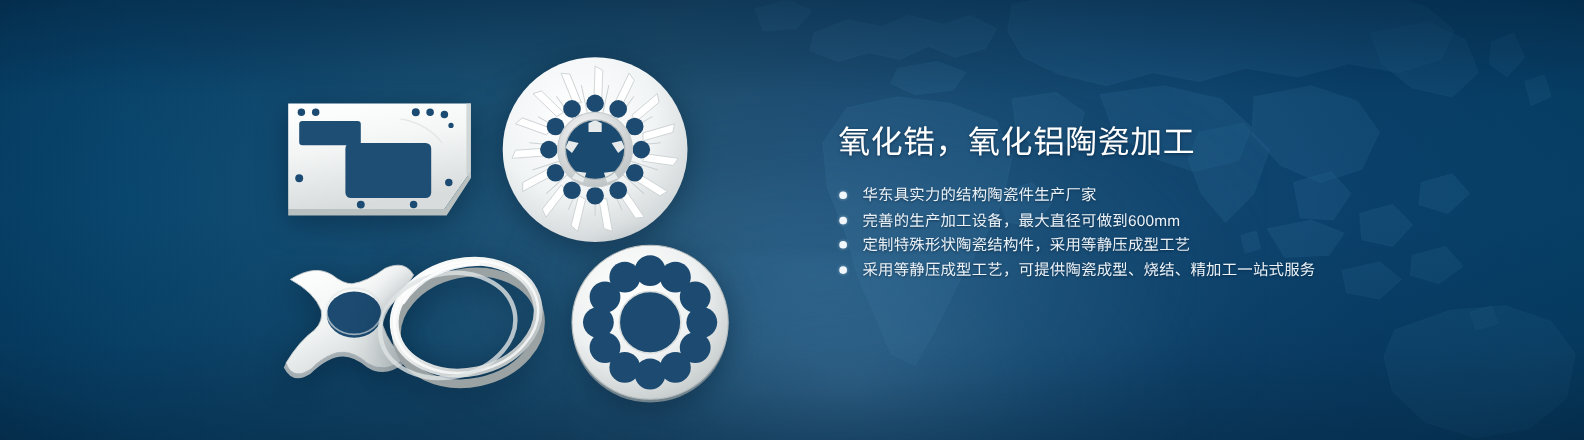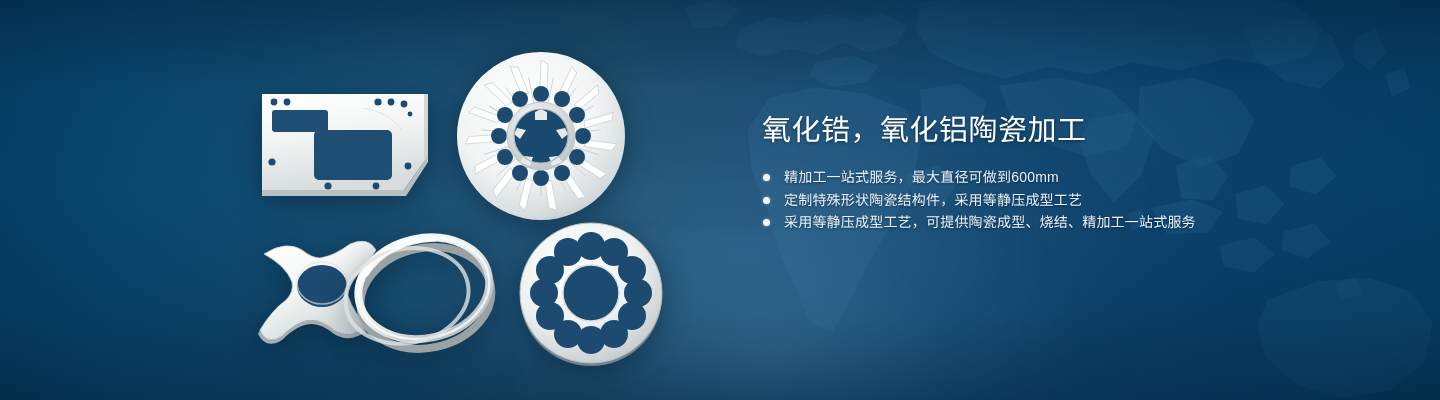--- a/index.html
+++ b/index.html
@@ -457,21 +457,25 @@
 
   </div>
 
   <div class="copy">
 
     <div class="headline">氧化锆，氧化铝陶瓷加工</div>
 
     <ul class="bullets">
       <li>
         <span class="dot"></span>
-        <span>精加工一站式服务，最大直径可做到600mm</span>
+        <span>华东具实力的结构陶瓷件生产厂家</span>
+      </li>
+      <li>
+        <span class="dot"></span>
+        <span>完善的生产加工设备，最大直径可做到600mm</span>
       </li>
       <li>
         <span class="dot"></span>
         <span>定制特殊形状陶瓷结构件，采用等静压成型工艺</span>
       </li>
       <li>
         <span class="dot"></span>
         <span>采用等静压成型工艺，可提供陶瓷成型、烧结、精加工一站式服务</span>
       </li>
     </ul>

